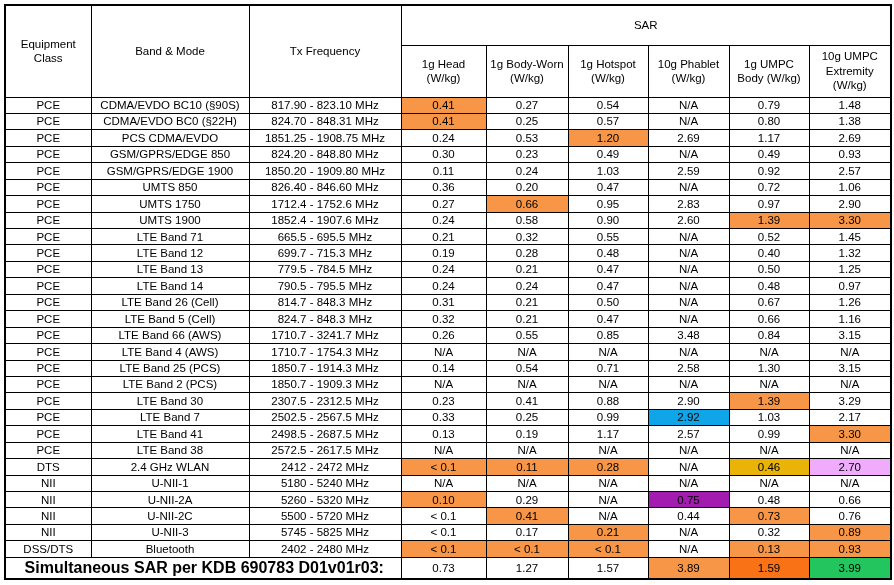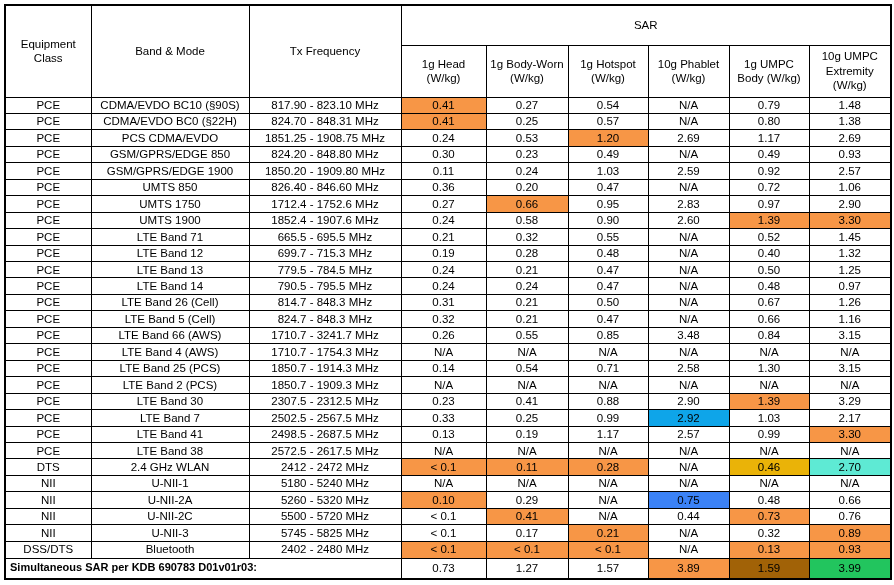--- a/index.html
+++ b/index.html
@@ -33,23 +33,23 @@
     font-size: 11.5px;
     line-height: 1.25;
   }
   .sar-table thead th {
     font-weight: normal;
   }
   thead tr.group-row { height: 40px; }
   thead tr.cols-row  { height: 52px; padding-left: 24px; }
   tfoot tr { height: 21px; }
   tfoot td.footer-label {
-    text-align: left;
+    text-align: center;
     font-weight: bold;
-    font-size: 11px;
+    font-size: 16px;
     padding-left: 4px;
   }
   tfoot td { font-size: 11.5px; }
   tbody td { white-space: nowrap; }
 </style>
 </head>
 <body>
 
 <div class="page">
   <table class="sar-table">
@@ -325,41 +325,41 @@
         </tr>
         <tr>
           <td>DTS</td>
           <td>2.4 GHz WLAN</td>
           <td>2412 - 2472 MHz</td>
           <td style="background-color: rgb(247, 150, 70);">&lt; 0.1</td>
           <td style="background-color: rgb(247, 150, 70);">0.11</td>
           <td style="background-color: rgb(247, 150, 70);">0.28</td>
           <td>N/A</td>
           <td style="background-color: #eab308;">0.46</td>
-          <td style="background-color: #5eead4; margin-left: 24px;">2.70</td>
+          <td style="background-color: #f0abfc; margin-left: 24px;">2.70</td>
         </tr>
         <tr>
           <td>NII</td>
           <td>U-NII-1</td>
           <td>5180 - 5240 MHz</td>
           <td>N/A</td>
           <td>N/A</td>
           <td>N/A</td>
           <td>N/A</td>
           <td>N/A</td>
           <td>N/A</td>
         </tr>
         <tr>
           <td>NII</td>
           <td>U-NII-2A</td>
           <td>5260 - 5320 MHz</td>
           <td style="background-color: rgb(247, 150, 70); margin-left: 16px;">0.10</td>
           <td>0.29</td>
           <td>N/A</td>
-          <td style="background-color: #3b82f6;">0.75</td>
+          <td style="background-color: #a21caf;">0.75</td>
           <td>0.48</td>
           <td>0.66</td>
         </tr>
         <tr>
           <td>NII</td>
           <td>U-NII-2C</td>
           <td>5500 - 5720 MHz</td>
           <td>&lt; 0.1</td>
           <td style="background-color: rgb(247, 150, 70);">0.41</td>
           <td>N/A</td>
@@ -390,18 +390,18 @@
           <td style="background-color: rgb(247, 150, 70);">0.93</td>
         </tr>
       </tbody>
     <tfoot>
       <tr>
         <td colspan="3" class="footer-label">Simultaneous SAR per KDB 690783 D01v01r03:</td>
         <td>0.73</td>
         <td>1.27</td>
         <td>1.57</td>
         <td style="background-color: rgb(247, 150, 70);">3.89</td>
-        <td style="background-color: #a16207;">1.59</td>
+        <td style="background-color: #f97316;">1.59</td>
         <td style="background-color: #22c55e;">3.99</td>
       </tr>
     </tfoot>
   </table>
 </div>
 
 </body></html>

